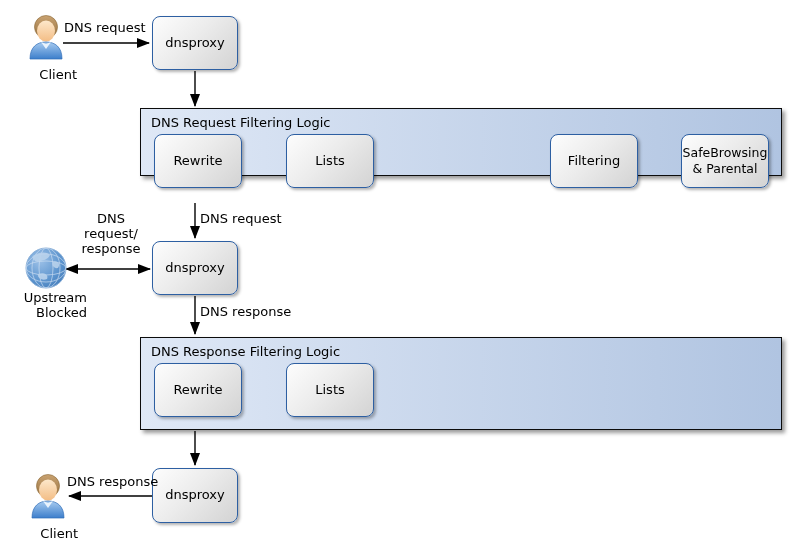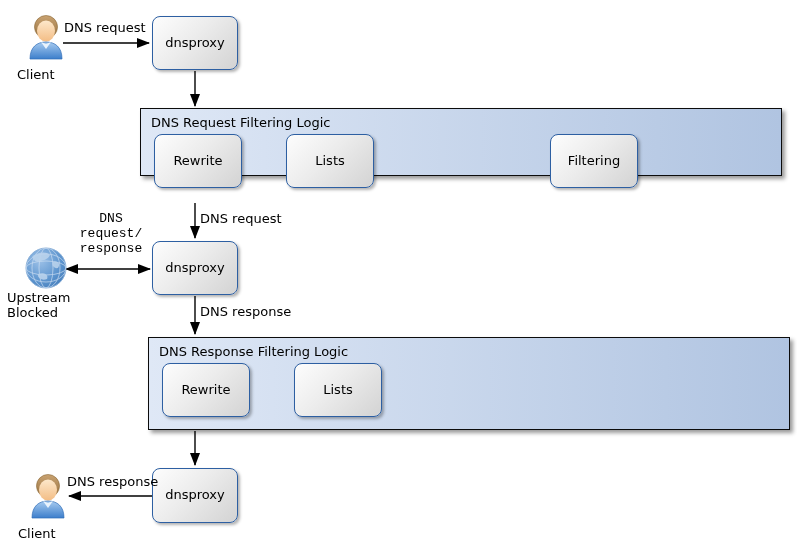--- a/index.html
+++ b/index.html
@@ -23,32 +23,32 @@
   
   .group {
     position:absolute; box-sizing:border-box;
     border:1.5px solid #0c0c0c;
     background:linear-gradient(90deg,#dfe8f6 0%,#b0c4e1 100%);
     box-shadow:3px 3px 4px rgba(0,0,0,0.40);
   }
   .group-title { position:absolute; left:10px; top:6px; white-space:nowrap; }
 
   .edge-label { position:absolute; white-space:nowrap; }
-  .edge-label.wrap { white-space:normal; text-align:center; line-height:1.15;font-family:Liberation Mono, monospace; }
+  .edge-label.wrap { white-space:normal; text-align:center; line-height:1.15; }
 
   .actor { position:absolute; }
-  .actor-label { position:absolute; text-align:left; line-height:1.15; }
+  .actor-label { position:absolute; text-align:right; line-height:1.15; }
 
   
   #dnsproxy1 { left:152px; top:16px;  width:86px; height:54px; }
   #dnsproxy2 { left:152px; top:241px; width:86px; height:54px; }
   #dnsproxy3 { left:152px; top:468px; width:86px; height:55px; }
 
   #group-request  { left:140px; top:108px; width:642px; height:68px;text-decoration:underline; }
-  #group-response { left:140px; top:337px; width:642px; height:93px;margin-left:8px; }
+  #group-response { left:140px; top:337px; width:642px; height:93px; }
 
   
   .step { top:25px; height:54px; width:88px; }
   #step-rewrite1  { left:13px; }
   #step-lists1    { left:145px; }
   #step-blocked   { left:277px; }
   #step-safesearch{ left:409px; }
   #step-safebrowsing { left:540px; width:88px; font-size:12.5px; }
   
   #step-rewrite2 { left:13px; }
@@ -119,20 +119,21 @@
   <div id="lbl-client-top" class="actor-label">Client</div>
 
   <div id="dnsproxy1" class="node">dnsproxy</div>
   <div id="lbl-client-request" class="edge-label">DNS request</div>
 
   <div id="group-request" class="group">
     <div class="group-title">DNS Request Filtering Logic</div>
     <div id="step-rewrite1" class="node step">Rewrite</div>
     <div id="step-lists1" class="node step">Lists</div>
     <div id="step-safesearch" class="node step">Filtering</div>
+    <div id="step-safebrowsing" class="node step">SafeBrowsing &amp; Parental</div>
   </div>
 
   <div id="lbl-filtered-request" class="edge-label">DNS request</div>
   <div id="lbl-upstream-exch" class="edge-label wrap">DNS request/ response</div>
   <div id="dnsproxy2" class="node">dnsproxy</div>
 
   <svg id="actor-upstream" class="actor" viewBox="0 0 42 42">
     <defs>
       <radialGradient id="globe" cx="0.35" cy="0.3" r="0.9">
         <stop offset="0" stop-color="#9ec2e8"></stop>

